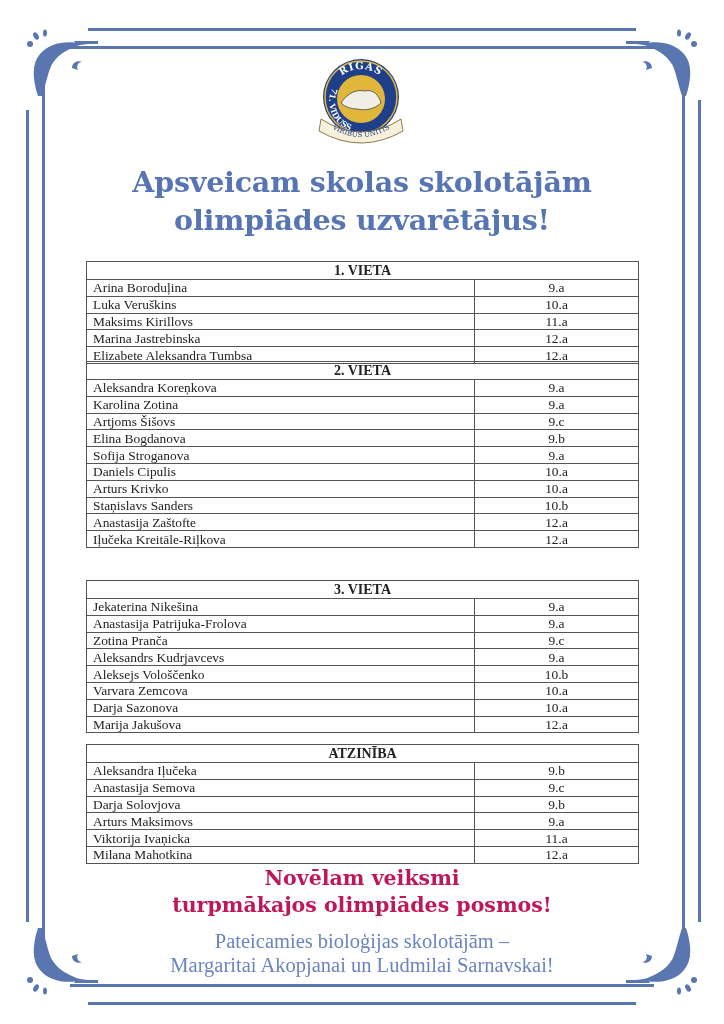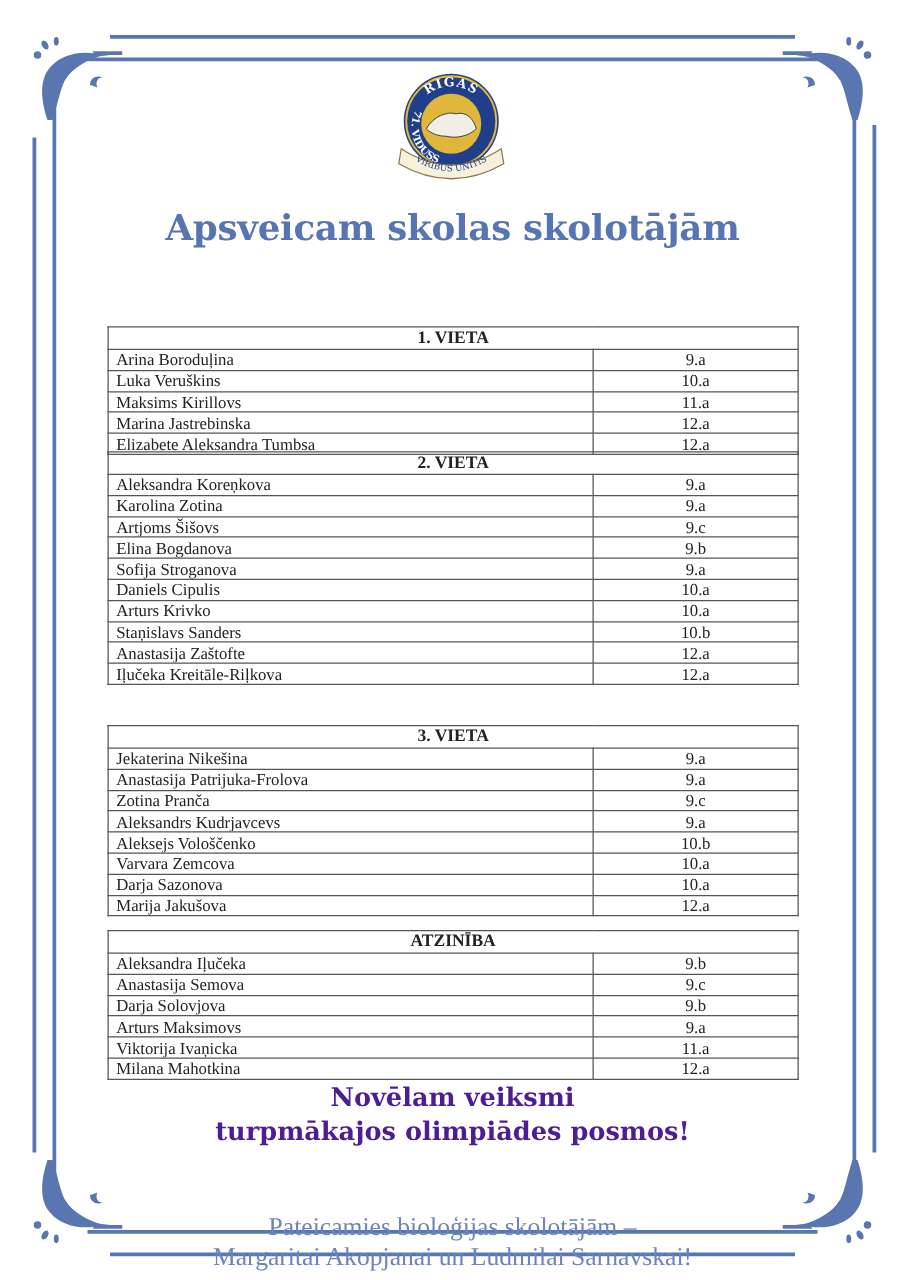--- a/index.html
+++ b/index.html
@@ -28,24 +28,24 @@
     white-space: nowrap; overflow: hidden;
   }
   table.list th {
     text-align: center; font-weight: bold; padding: 0; height: 17px;
     font-family: "Liberation Serif", serif; font-size: 14px;
   }
   table.list td.cls { text-align: center; padding: 0; }
   col.c1 { width: 388px; }
   .closing {
     position: absolute; left: 60px; width: 604px; text-align: center;
-    color: #4c1d95;
+    color: #be185d;
   }
   .wish { top: 865px; font-weight: bold; font-size: 20.5px; line-height: 27px; }
-  .thanks { top: 929px; font-family: "Liberation Serif", serif; font-size: 20.5px; line-height: 24px; color: #6a84bd; margin-top: 41px; }
+  .thanks { top: 929px; font-family: "Liberation Serif", serif; font-size: 20.5px; line-height: 24px; color: #6a84bd; }
 </style>
 </head>
 <body>
 
 <div>
   <div class="frame-line" style="left:88px; top:28px; width:548px; height:3px;"></div>
   <div class="frame-line" style="left:70px; top:46px; width:584px; height:3px;"></div>
   <div class="frame-line" style="left:88px; top:1002px; width:548px; height:3px;"></div>
   <div class="frame-line" style="left:70px; top:984px; width:584px; height:3px;"></div>
   <div class="frame-line" style="left:26px; top:110px; width:3px; height:812px;"></div>
@@ -116,20 +116,21 @@
     <textPath href="#arcSide" startOffset="2%">71. VIDUSSKOLA</textPath>
   </text>
   <path d="M8 66 Q48 92 88 66 L90 78 Q48 102 6 78 Z" fill="#f7f1dc" stroke="#8a7a50" stroke-width="1"></path>
   <text font-family="DejaVu Serif, serif" font-size="7" fill="#1f3f8a">
     <textPath href="#arcRibbon" startOffset="50%" text-anchor="middle">VIRIBUS UNITIS</textPath>
   </text>
 </svg>
 
 <div class="title">
   <div>Apsveicam skolas skolotājām</div>
+  <div>olimpiādes uzvarētājus!</div>
 </div>
 
 <table class="list" style="top:261px;border-radius:28px;">
   <colgroup>
       <col class="c1">
       <col>
     </colgroup>
   <tbody>
       <tr>
         <th colspan="2">1. VIETA</th>

